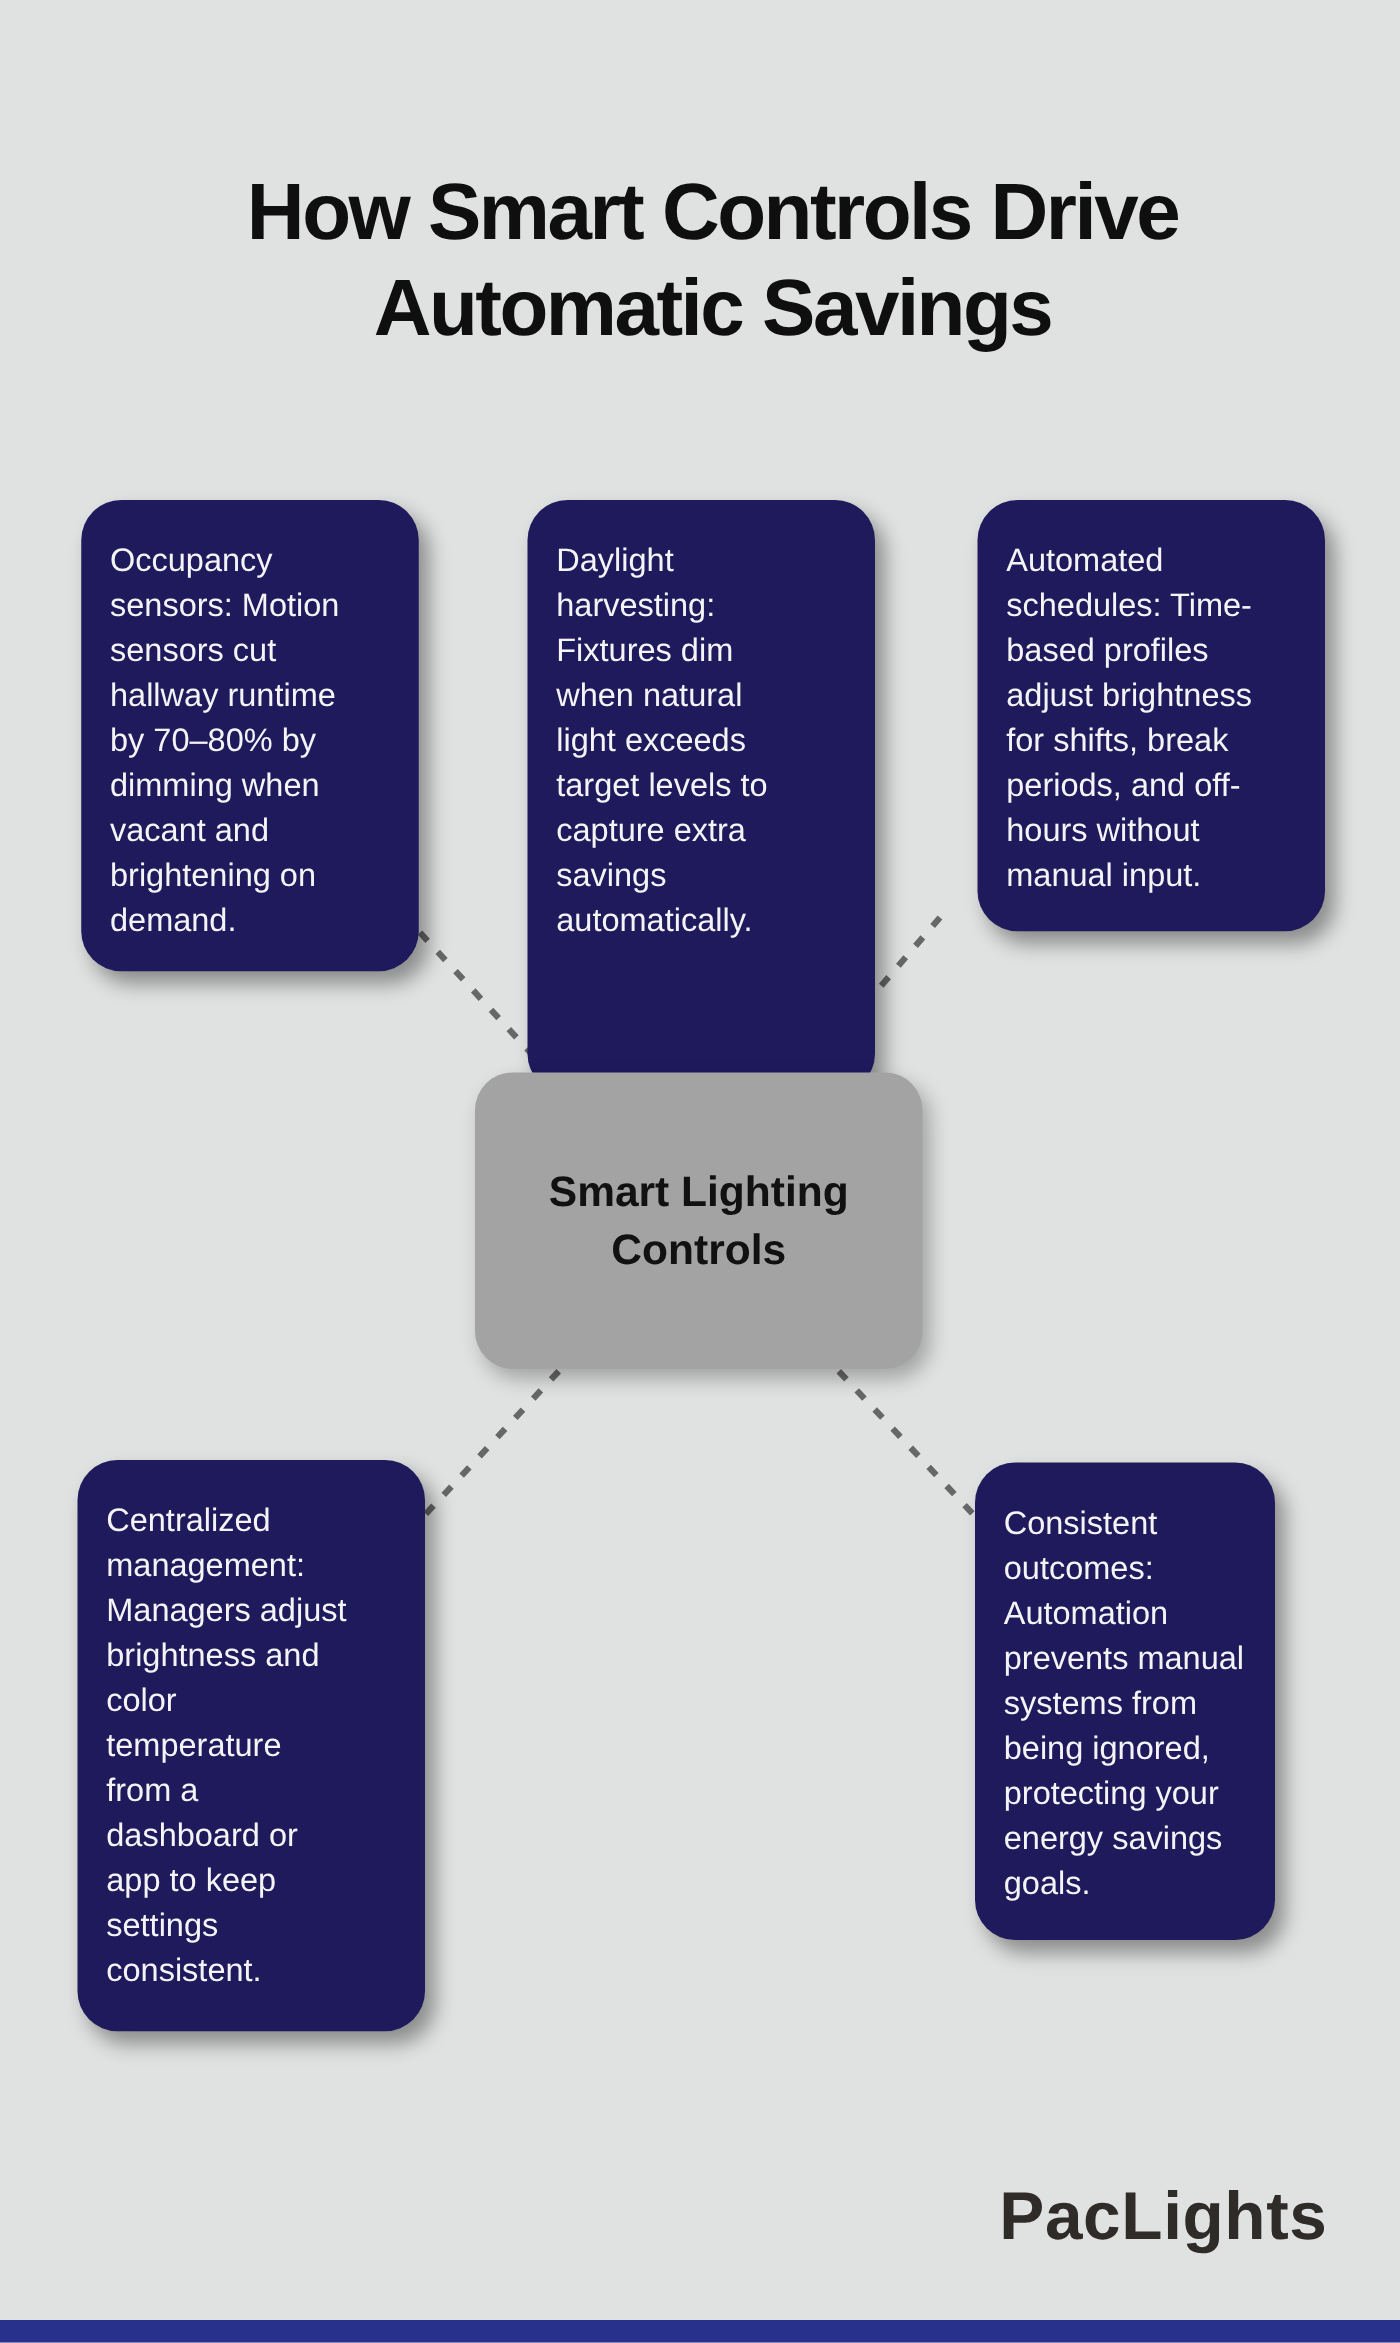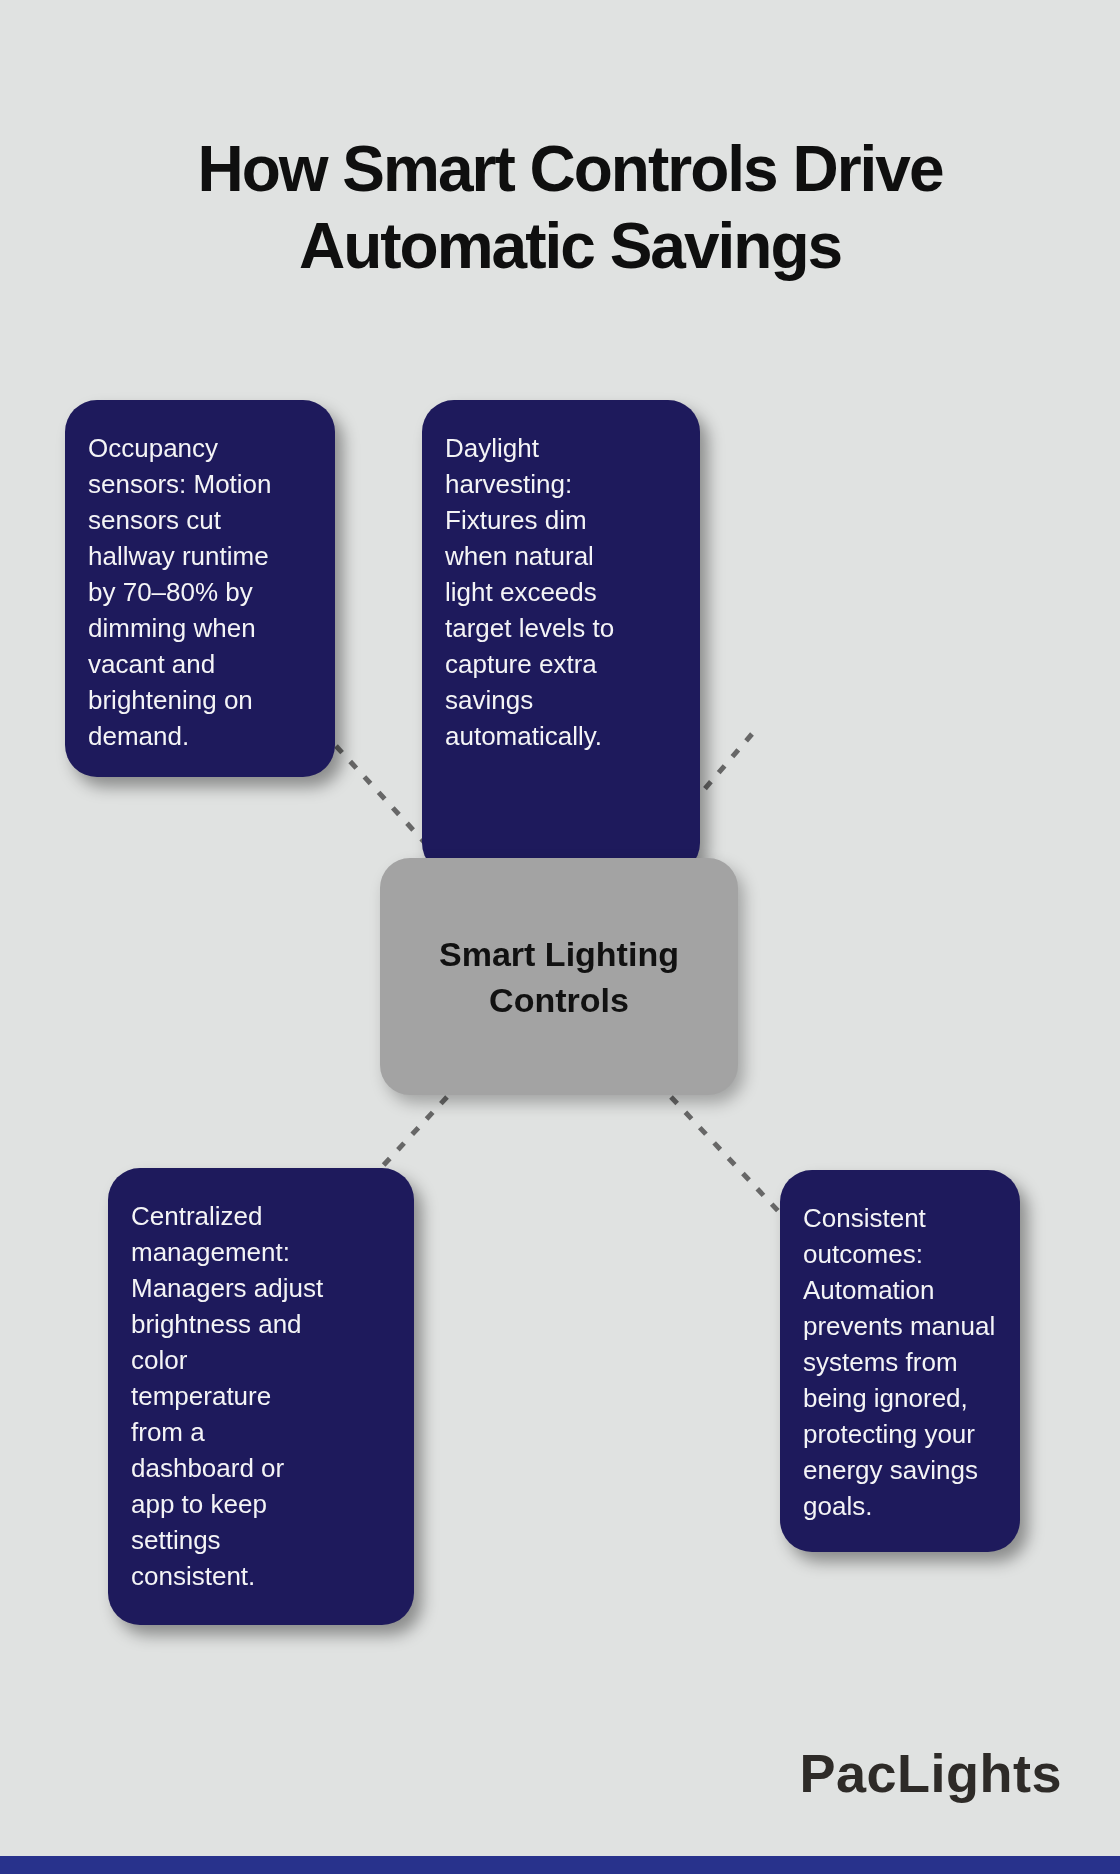--- a/index.html
+++ b/index.html
@@ -31,21 +31,21 @@
     border-radius:32px;
     box-shadow:8px 10px 16px rgba(0,0,0,0.38);
     font-size:26px;line-height:36px;
     padding:30px 16px 0 23px;
     white-space:pre-line;
     box-sizing:border-box;
   }
   .node.b1{left:65px; top:400px; width:270px; height:377px;}
   .node.b2{left:422px;top:400px; width:278px; height:475px;}
   .node.b3{left:782px;top:400px; width:278px; height:345px;}
-  .node.b4{left:62px; top:1168px;width:306px; height:457px;margin-left:46px;}
+  .node.b4{left:62px; top:1168px;width:278px; height:457px;}
   .node.b5{left:780px;top:1170px;width:240px; height:382px;}
 
   
   .center-node{
     position:absolute;left:380px;top:858px;width:358px;height:237px;
     background:#a3a3a3;border-radius:30px;
     box-shadow:6px 8px 16px rgba(0,0,0,0.28);
     display:flex;align-items:center;justify-content:center;
     text-align:center;color:#111111;
     font-weight:bold;font-size:34px;line-height:46px;
@@ -94,20 +94,28 @@
 demand.</div>
   <div class="node b2">Daylight
 harvesting:
 Fixtures dim
 when natural
 light exceeds
 target levels to
 capture extra
 savings
 automatically.</div>
+  <div class="node b3">Automated
+schedules: Time-
+based profiles
+adjust brightness
+for shifts, break
+periods, and off-
+hours without
+manual input.</div>
   <div class="node b4">Centralized
 management:
 Managers adjust
 brightness and
 color
 temperature
 from a
 dashboard or
 app to keep
 settings

